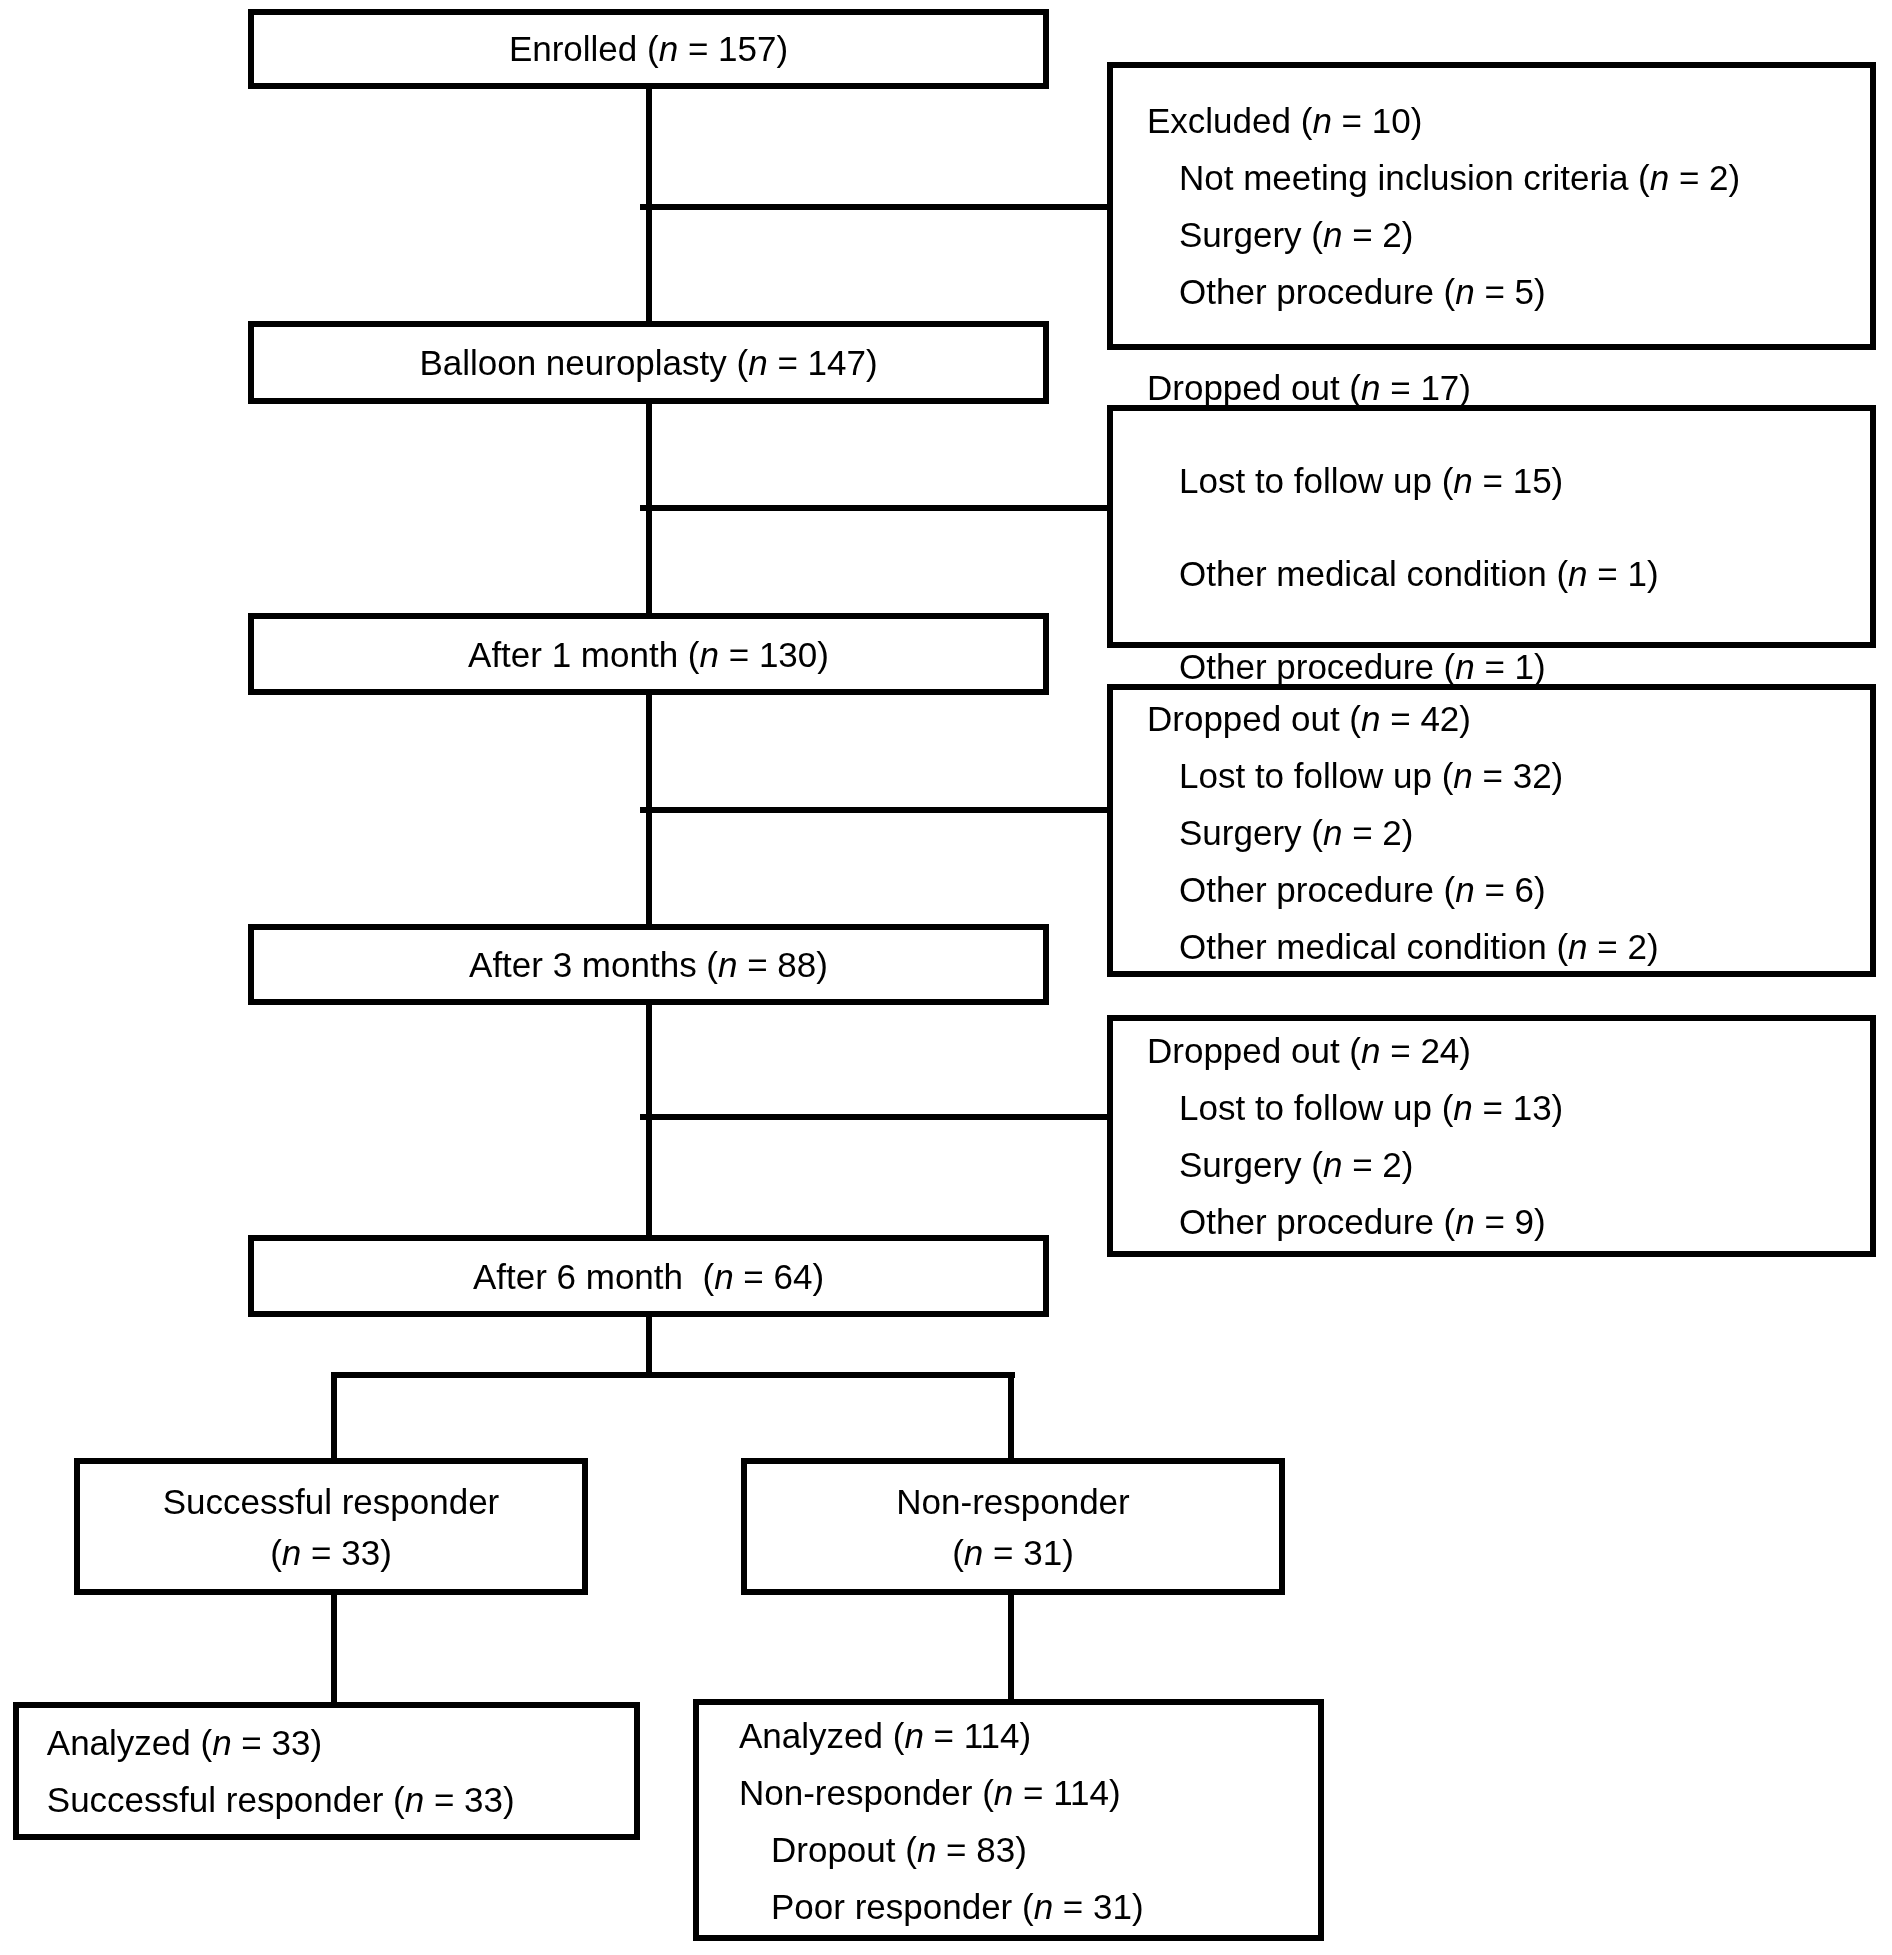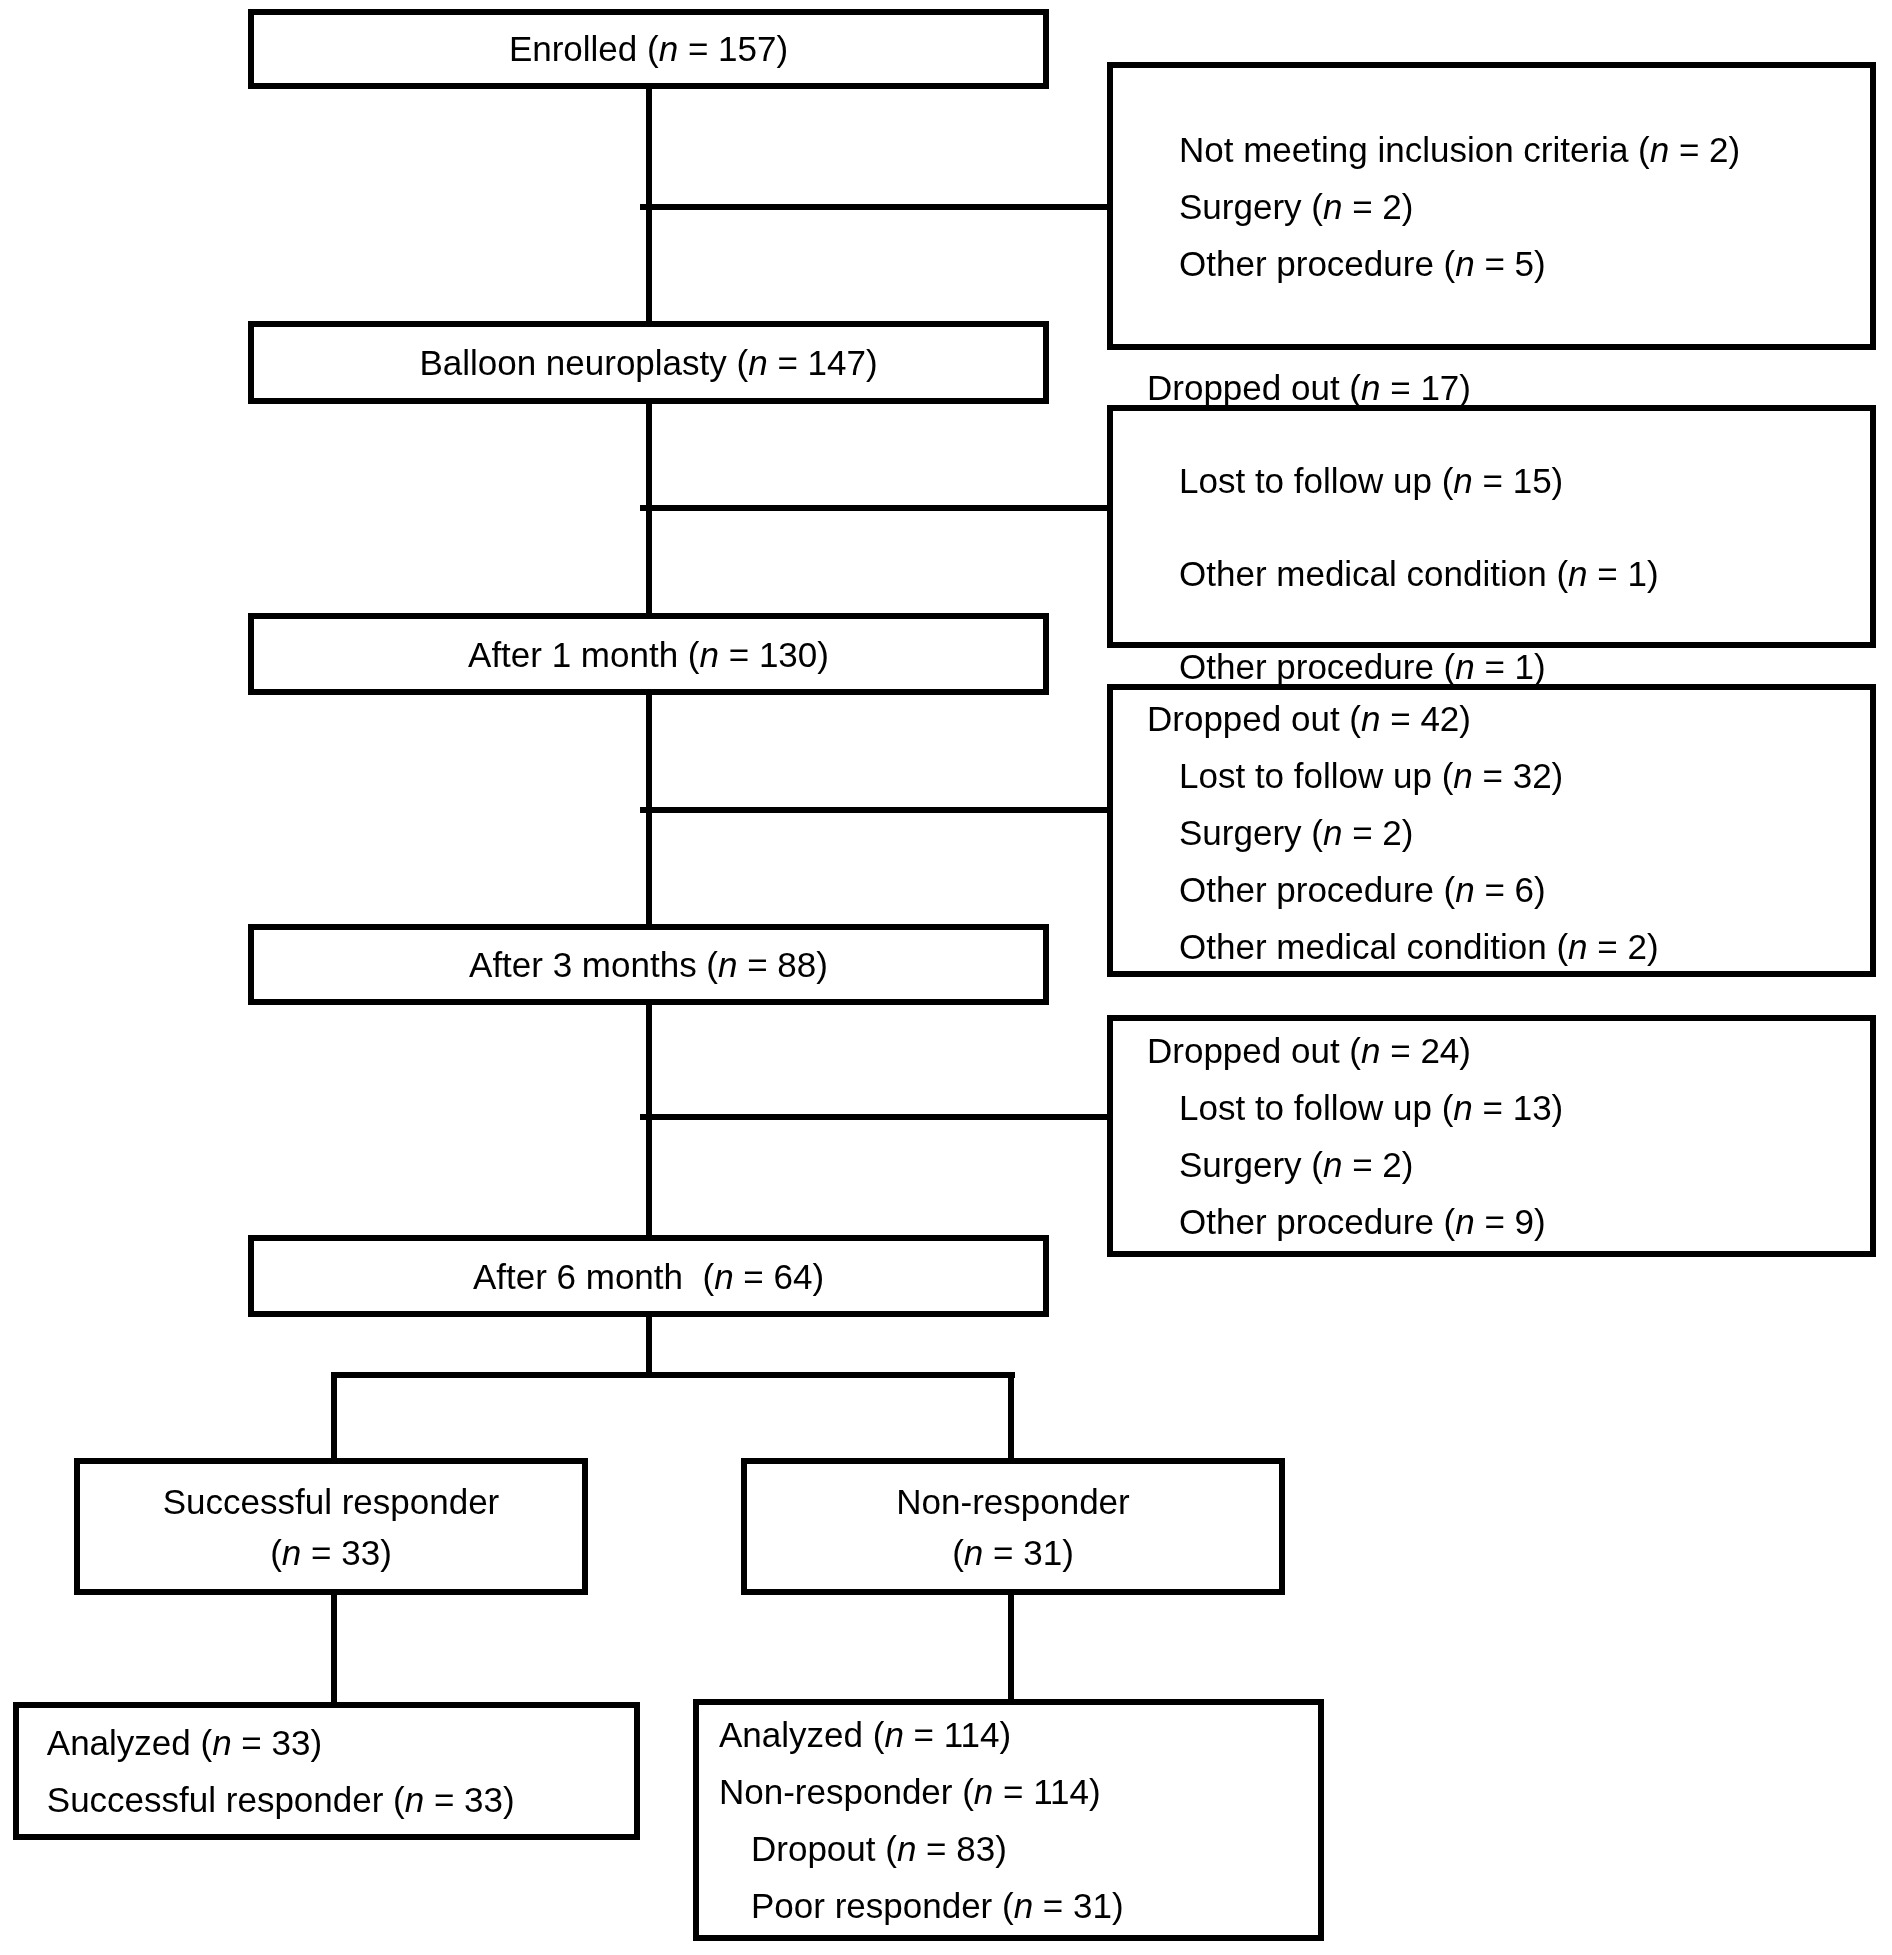--- a/index.html
+++ b/index.html
@@ -96,20 +96,21 @@
 
   <div class="box center" style="left:248px; top:924px; width:801px; height:81px;">
     <div class="line">After 3 months (<i>n</i> = 88)</div>
   </div>
 
   <div class="box center" style="left:248px; top:1235px; width:801px; height:82px;">
     <div class="line">After 6 month  (<i>n</i> = 64)</div>
   </div>
 
   <div class="box side" style="left:1107px; top:62px; width:769px; height:288px;">
+    <div class="line">Excluded (<i>n</i> = 10)</div>
     <div class="line indent">Not meeting inclusion criteria (<i>n</i> = 2)</div>
     <div class="line indent">Surgery (<i>n</i> = 2)</div>
     <div class="line indent">Other procedure (<i>n</i> = 5)</div>
   </div>
 
   <div class="box side" style="left:1107px; top:405px; width:769px; height:243px;gap:36px;">
     <div class="line">Dropped out (<i>n</i> = 17)</div>
     <div class="line indent">Lost to follow up (<i>n</i> = 15)</div>
     <div class="line indent">Other medical condition (<i>n</i> = 1)</div>
     <div class="line indent">Other procedure (<i>n</i> = 1)</div>
@@ -138,21 +139,21 @@
   <div class="box center" style="left:741px; top:1458px; width:544px; height:137px;">
     <div class="line">Non-responder</div>
     <div class="line">(<i>n</i> = 31)</div>
   </div>
 
   <div class="box side" style="left:12.8px; top:1702px; width:627px; height:138px; padding-left:28px;">
     <div class="line">Analyzed (<i>n</i> = 33)</div>
     <div class="line">Successful responder (<i>n</i> = 33)</div>
   </div>
 
-  <div class="box side" style="left:693px; top:1699px; width:631px; height:242px; padding-left:20px;">
+  <div class="box side" style="left:693px; top:1699px; width:631px; height:242px; padding-left:40px;justify-content:flex-end;">
     <div class="line">Analyzed (<i>n</i> = 114)</div>
     <div class="line">Non-responder (<i>n</i> = 114)</div>
     <div class="line indent">Dropout (<i>n</i> = 83)</div>
     <div class="line indent">Poor responder (<i>n</i> = 31)</div>
   </div>
 
 </div>
 
 
 </body></html>

